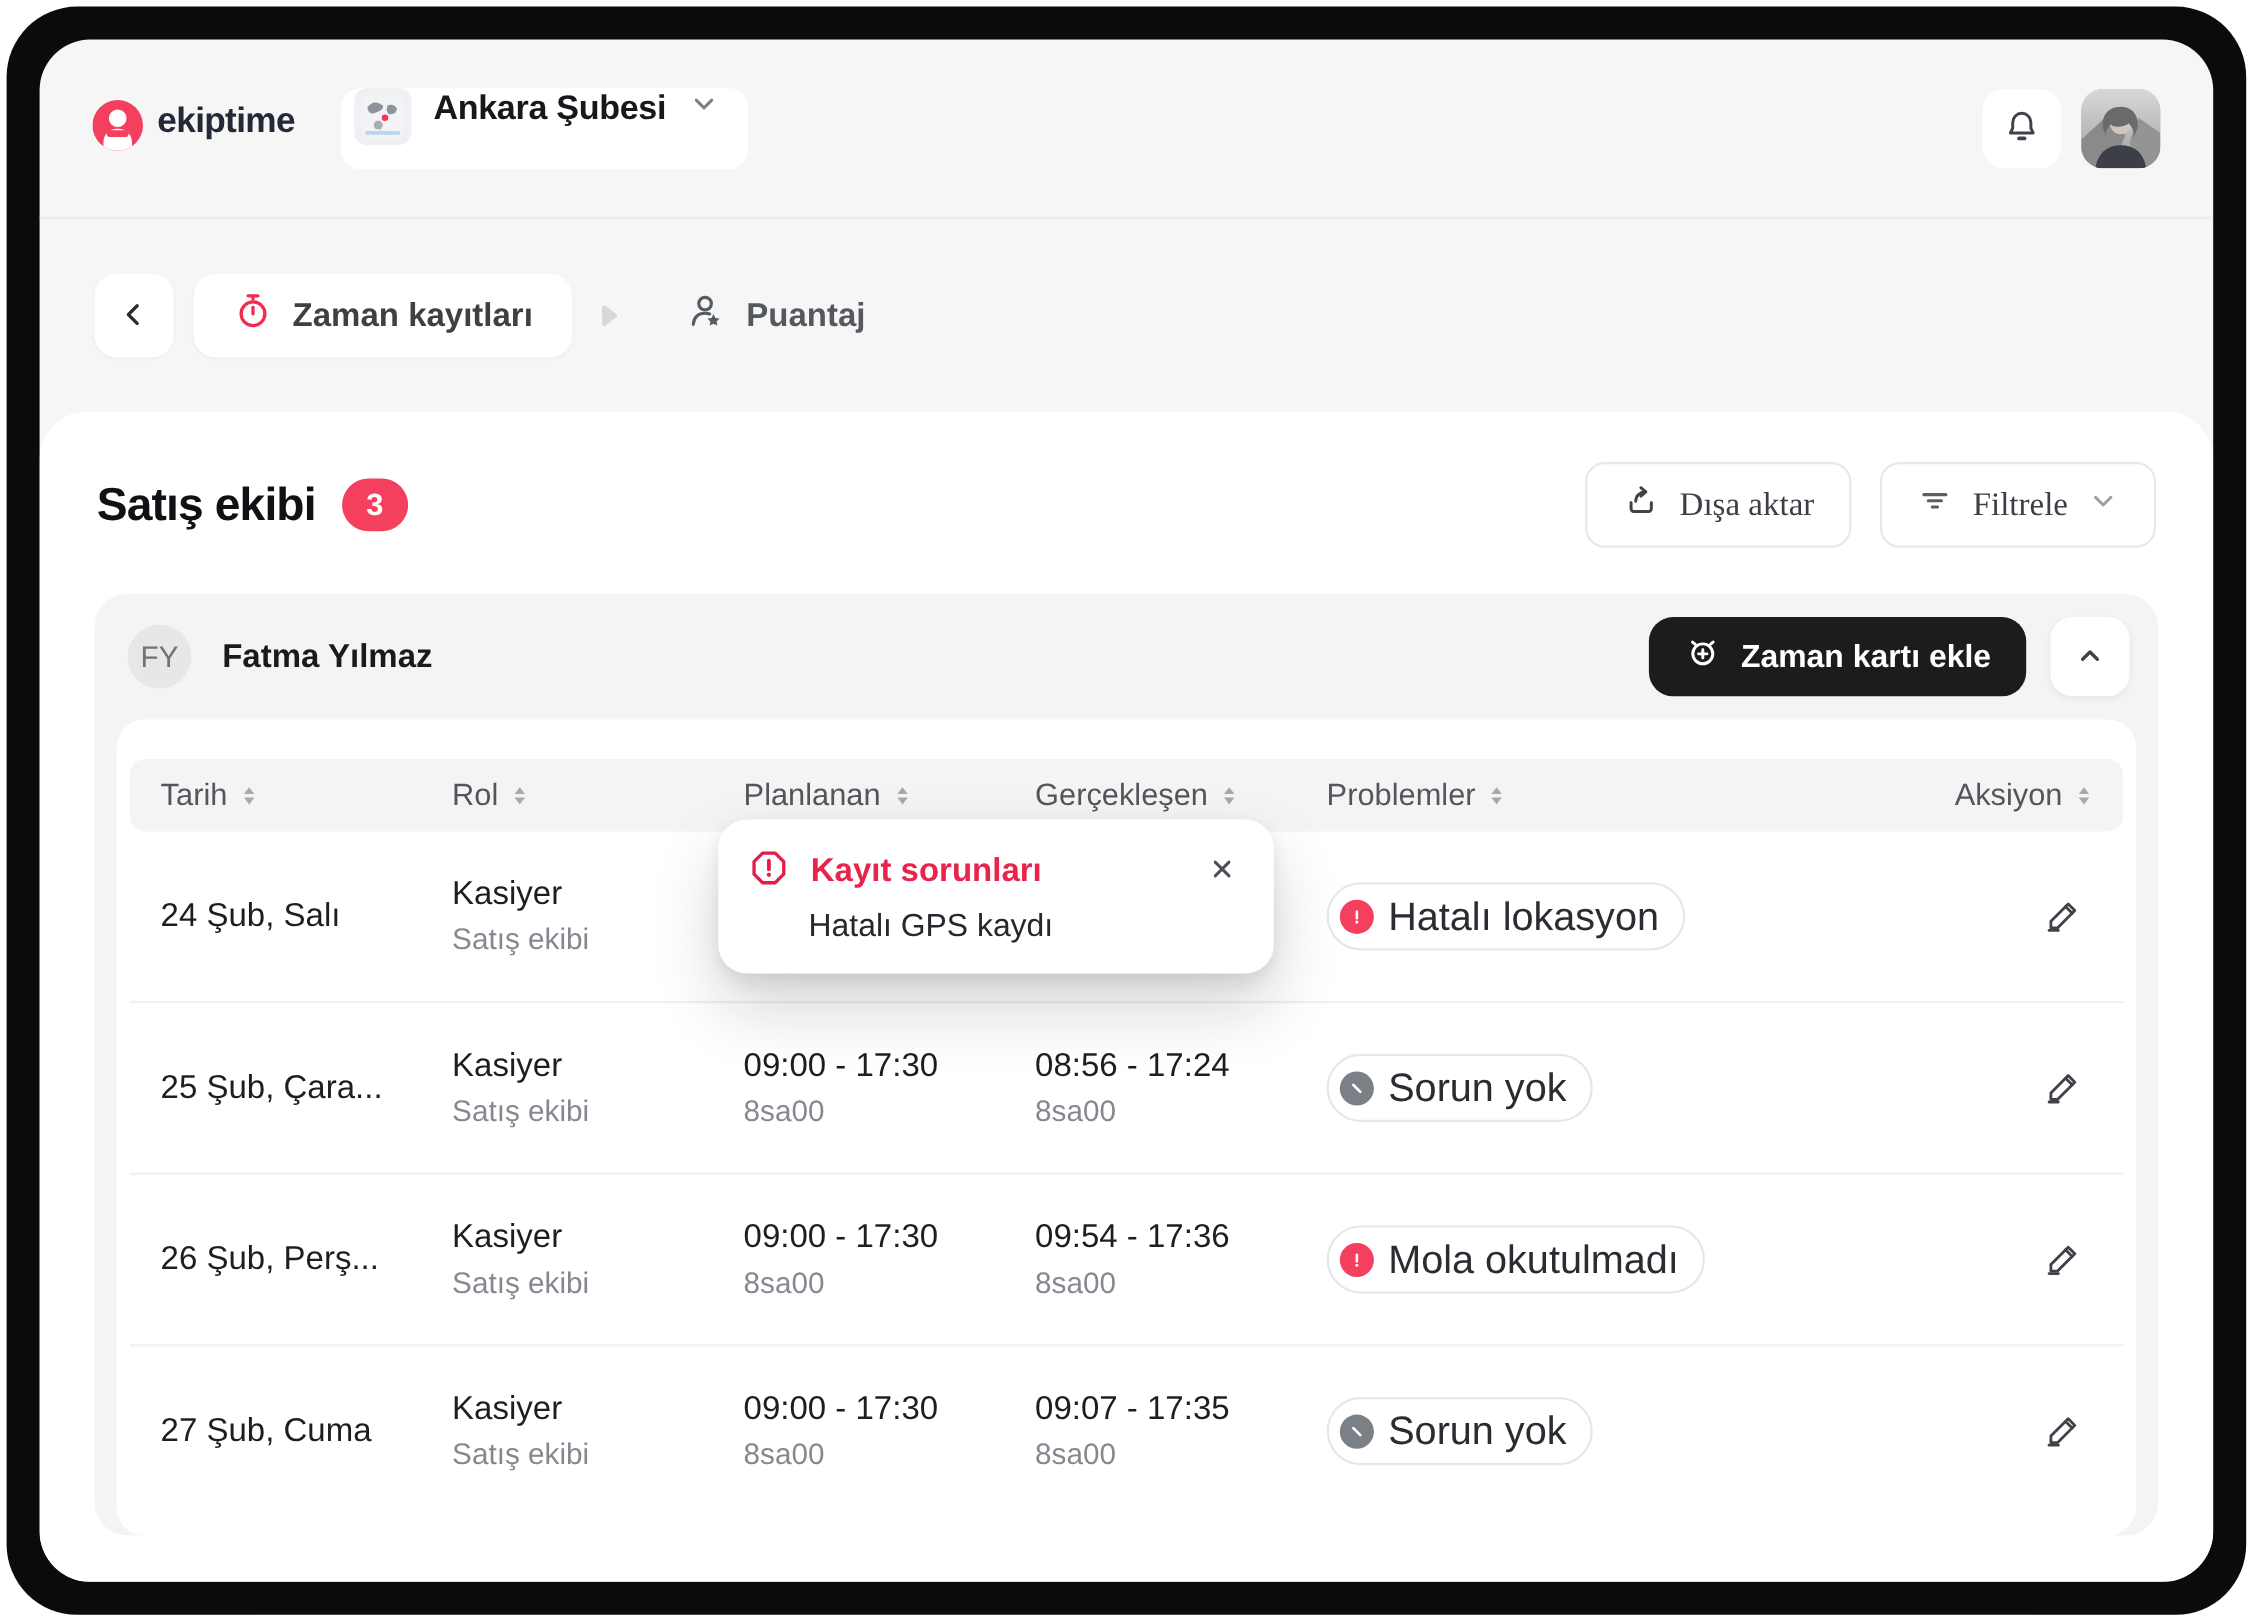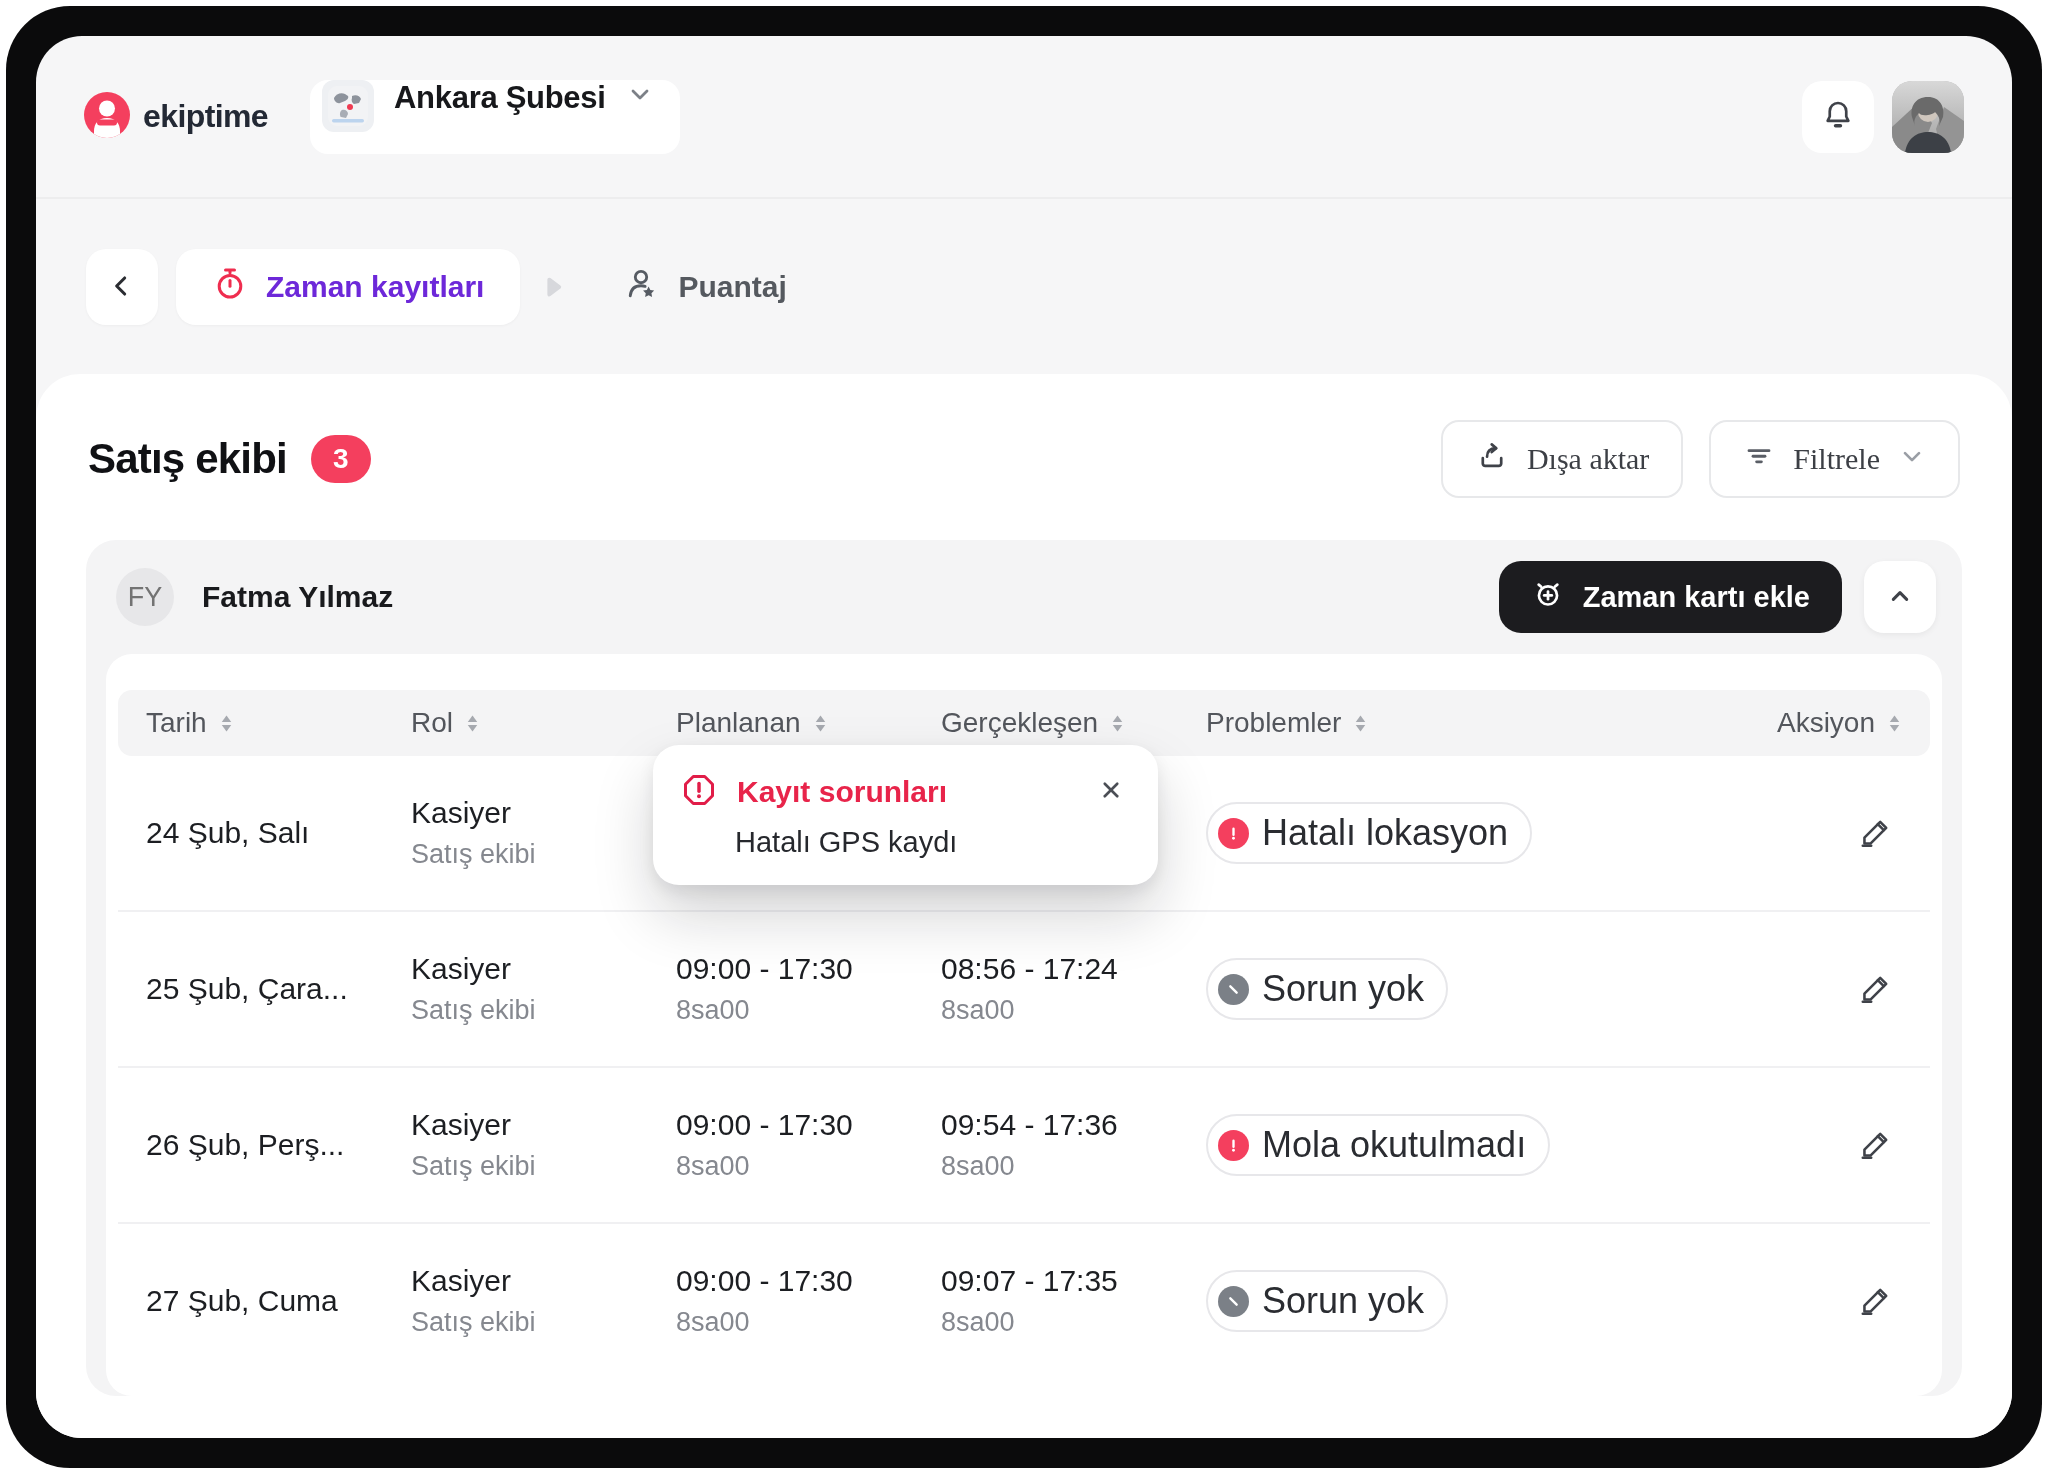--- a/index.html
+++ b/index.html
@@ -6,40 +6,40 @@
   body{
     width:2048px;height:1474px;position:relative;background:#ffffff;
     font-family:"Liberation Sans", sans-serif;overflow:hidden;
   }
   .frame{position:absolute;inset:6px;background:#0b0b0c;border-radius:64px;}
   .window{position:absolute;inset:30px;border-radius:46px;background:#f6f6f7;overflow:hidden;}
 
   
   .topbar{height:163px;border-bottom:2px solid #ededee;display:flex;align-items:center;
     padding:0 48px;box-sizing:border-box;}
-  .brand{display:flex;align-items:center;gap:13px;}
+  .brand{display:flex;align-items:flex-start;gap:13px;}
   .brand-text{font-size:32px;font-weight:700;color:#232935;letter-spacing:-0.6px;}
   .branch{margin-left:42px;display:flex;align-items:flex-start;gap:20px;background:#fff;border:none;
     border-radius:18px;padding:0 26px 0 12px;height:74px;cursor:pointer;}
   .branch-thumb{width:52px;height:52px;border-radius:12px;background:#eef0f3;display:flex;
     align-items:center;justify-content:center;}
   .branch-name{font-size:31px;font-weight:700;color:#17181b;letter-spacing:-0.3px;}
   .top-right{margin-left:auto;display:flex;align-items:center;gap:18px;}
   .icon-btn{width:72px;height:72px;border-radius:20px;background:#fff;border:none;display:flex;
     align-items:center;justify-content:center;cursor:pointer;}
   .avatar-btn{width:72px;height:72px;border-radius:20px;overflow:hidden;border:none;padding:0;
     cursor:pointer;background:#b9b9b9;}
   .avatar-btn svg{display:block;}
 
   
   .crumbs{display:flex;align-items:center;gap:18px;padding:50px 50px 0;}
   .back-btn{width:72px;height:76px;border-radius:20px;background:#fff;border:none;display:flex;
     align-items:center;justify-content:center;cursor:pointer;box-shadow:0 1px 3px rgba(0,0,0,.04);}
   .crumb-tab{display:flex;align-items:center;gap:18px;height:76px;padding:0 36px;border-radius:20px;
-    background:#fff;border:none;font-size:30px;font-weight:700;color:#6d28d9;cursor:pointer;
+    background:#fff;border:none;font-size:30px;font-weight:700;color:#404040;cursor:pointer;
     box-shadow:0 1px 3px rgba(0,0,0,.04);font-family:inherit;}
   .crumb-tab.inactive{background:transparent;color:#55595f;box-shadow:none;}
   .crumb-sep{display:flex;align-items:center;}
 
   
   .card{position:absolute;top:338px;left:0;right:0;bottom:0;background:#fff;
     border-radius:44px 44px 0 0;}
   .card-head{display:flex;align-items:center;padding:46px 52px 42px;}
   .title-wrap{display:flex;align-items:center;}
   .page-title{font-size:42px;font-weight:700;color:#101114;margin:0;letter-spacing:-0.8px;}

